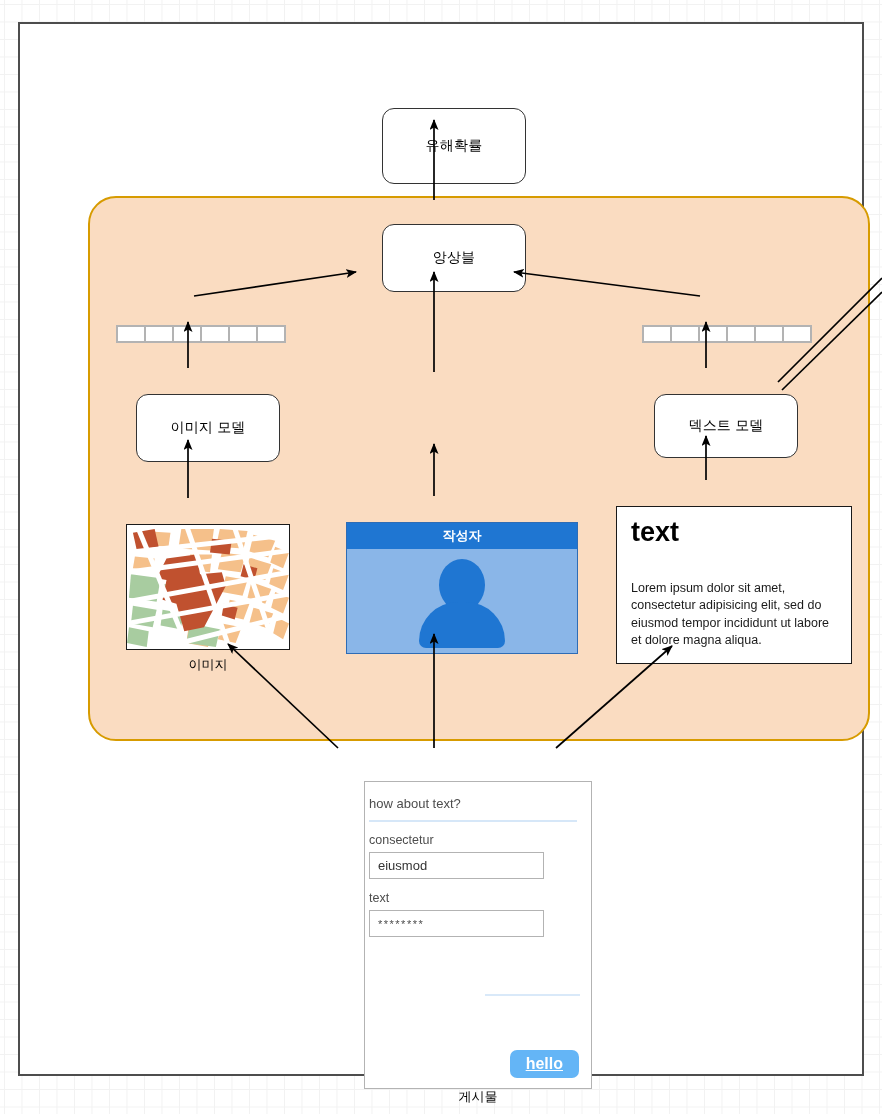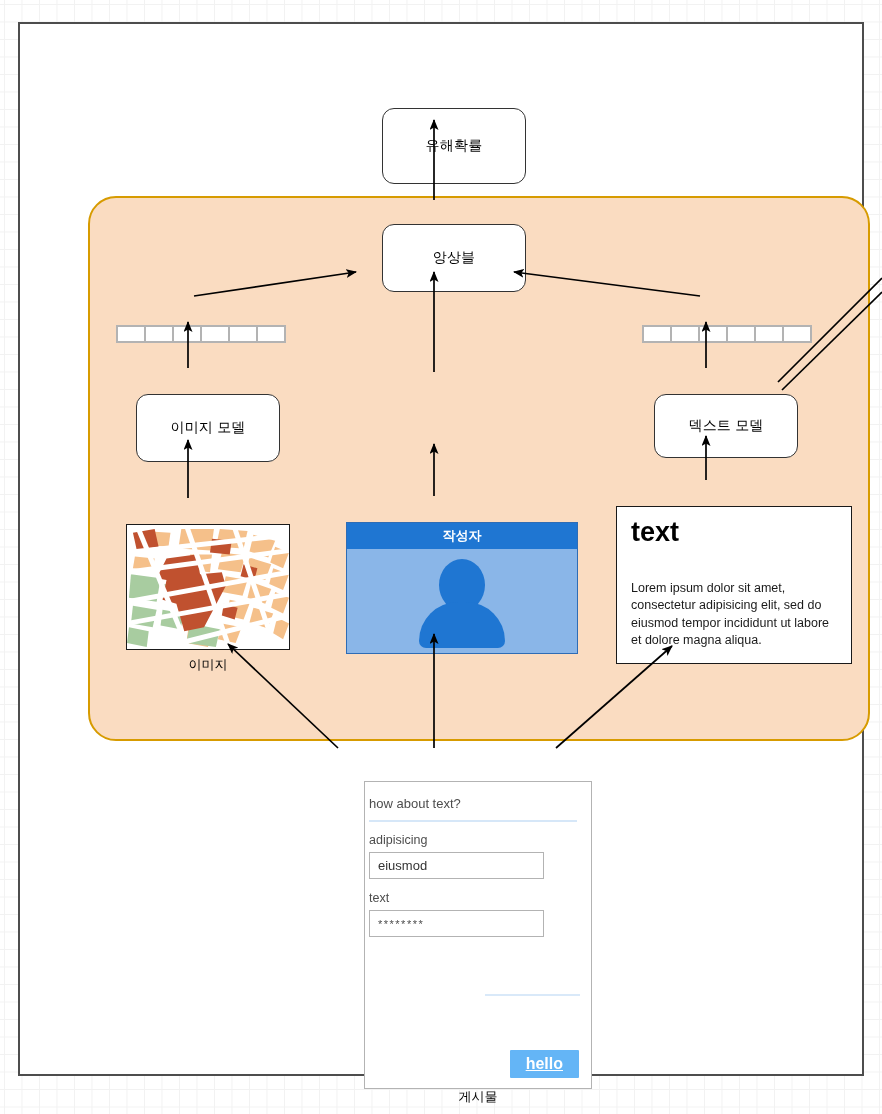--- a/index.html
+++ b/index.html
@@ -233,21 +233,21 @@
     background: #d9e9f9;
   }
   #hello-button {
     position: absolute;
     right: 12px;
     bottom: 10px;
     background: #64b5f6;
     color: #ffffff;
     font-size: 16px;
     font-weight: bold;
-    border-radius: 1px;
+    border-radius: 7px;
     padding: 5px 16px;
     text-decoration: underline;
   }
 
   
   .plain-label {
     position: absolute;
     font-size: 13px;
     color: #000000;
     text-align: center;
@@ -374,21 +374,21 @@
 
     <div id="text-card">
       <div id="text-card-title">text</div>
       <div id="text-card-body">Lorem ipsum dolor sit amet, consectetur adipisicing elit, sed do eiusmod tempor incididunt ut labore et dolore magna aliqua.</div>
     </div>
 
     <div id="post-card">
       <div id="post-title">how about text?</div>
       <div class="divider-blue"></div>
 
-      <div class="form-label">adipisicing</div>
+      <div class="form-label">consectetur</div>
       <div class="form-input">eiusmod</div>
 
       <div class="form-label">text</div>
       <div class="form-input password">********</div>
 
       <div id="post-divider2"></div>
 
       <div id="hello-button">
         <span>hello</span>
       </div>

